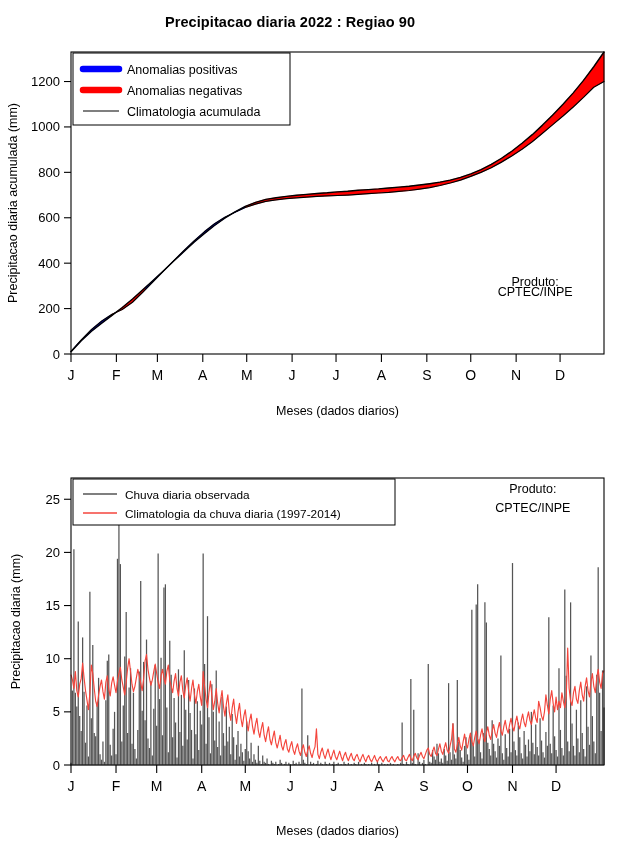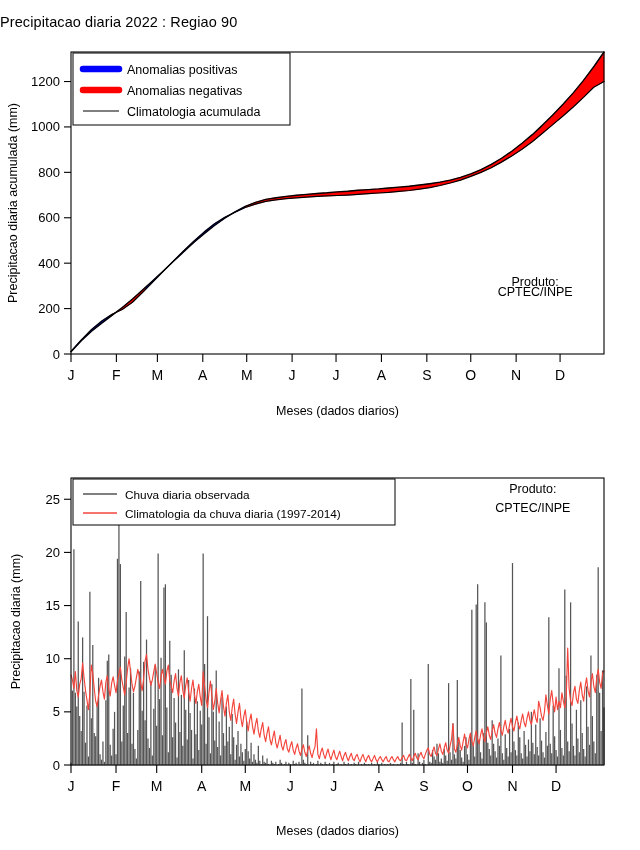--- a/index.html
+++ b/index.html
@@ -1,22 +1,22 @@
 <!DOCTYPE html>
 <html><head>
 <meta charset="utf-8">
 <style>
   html,body{margin:0;padding:0;background:#ffffff;}
   body{width:640px;height:850px;position:relative;
        font-family:"Liberation Sans","DejaVu Sans",sans-serif;color:#000;}
   .panel{position:absolute;left:0;width:640px;}
   #panel-top{top:0;height:430px;}
   #panel-bottom{top:430px;height:420px;}
-  .chart-title{position:absolute;top:14px;left:0;width:580px;text-align:left;
-       font-size:14.5px;font-weight:normal;letter-spacing:.1px;}
+  .chart-title{position:absolute;top:14px;left:0;width:580px;text-align:center;
+       font-size:14.5px;font-weight:bold;letter-spacing:.1px;}
   svg{display:block;}
   .plotsvg{position:absolute;left:0;top:0;}
   .axis-label{font-size:12.5px;fill:#000;}
   .tick-text{font-size:13px;fill:#000;}
   .month-text{font-size:14px;fill:#000;}
   .legend-box{fill:#ffffff;stroke:#000000;stroke-width:1;}
   .legend-text{font-size:12.5px;fill:#000;}
   .legend-text-b{font-size:11.8px;fill:#000;}
   .produto-text{font-size:12.5px;fill:#000;}
   .frame{fill:none;stroke:#000000;stroke-width:1.1;}

